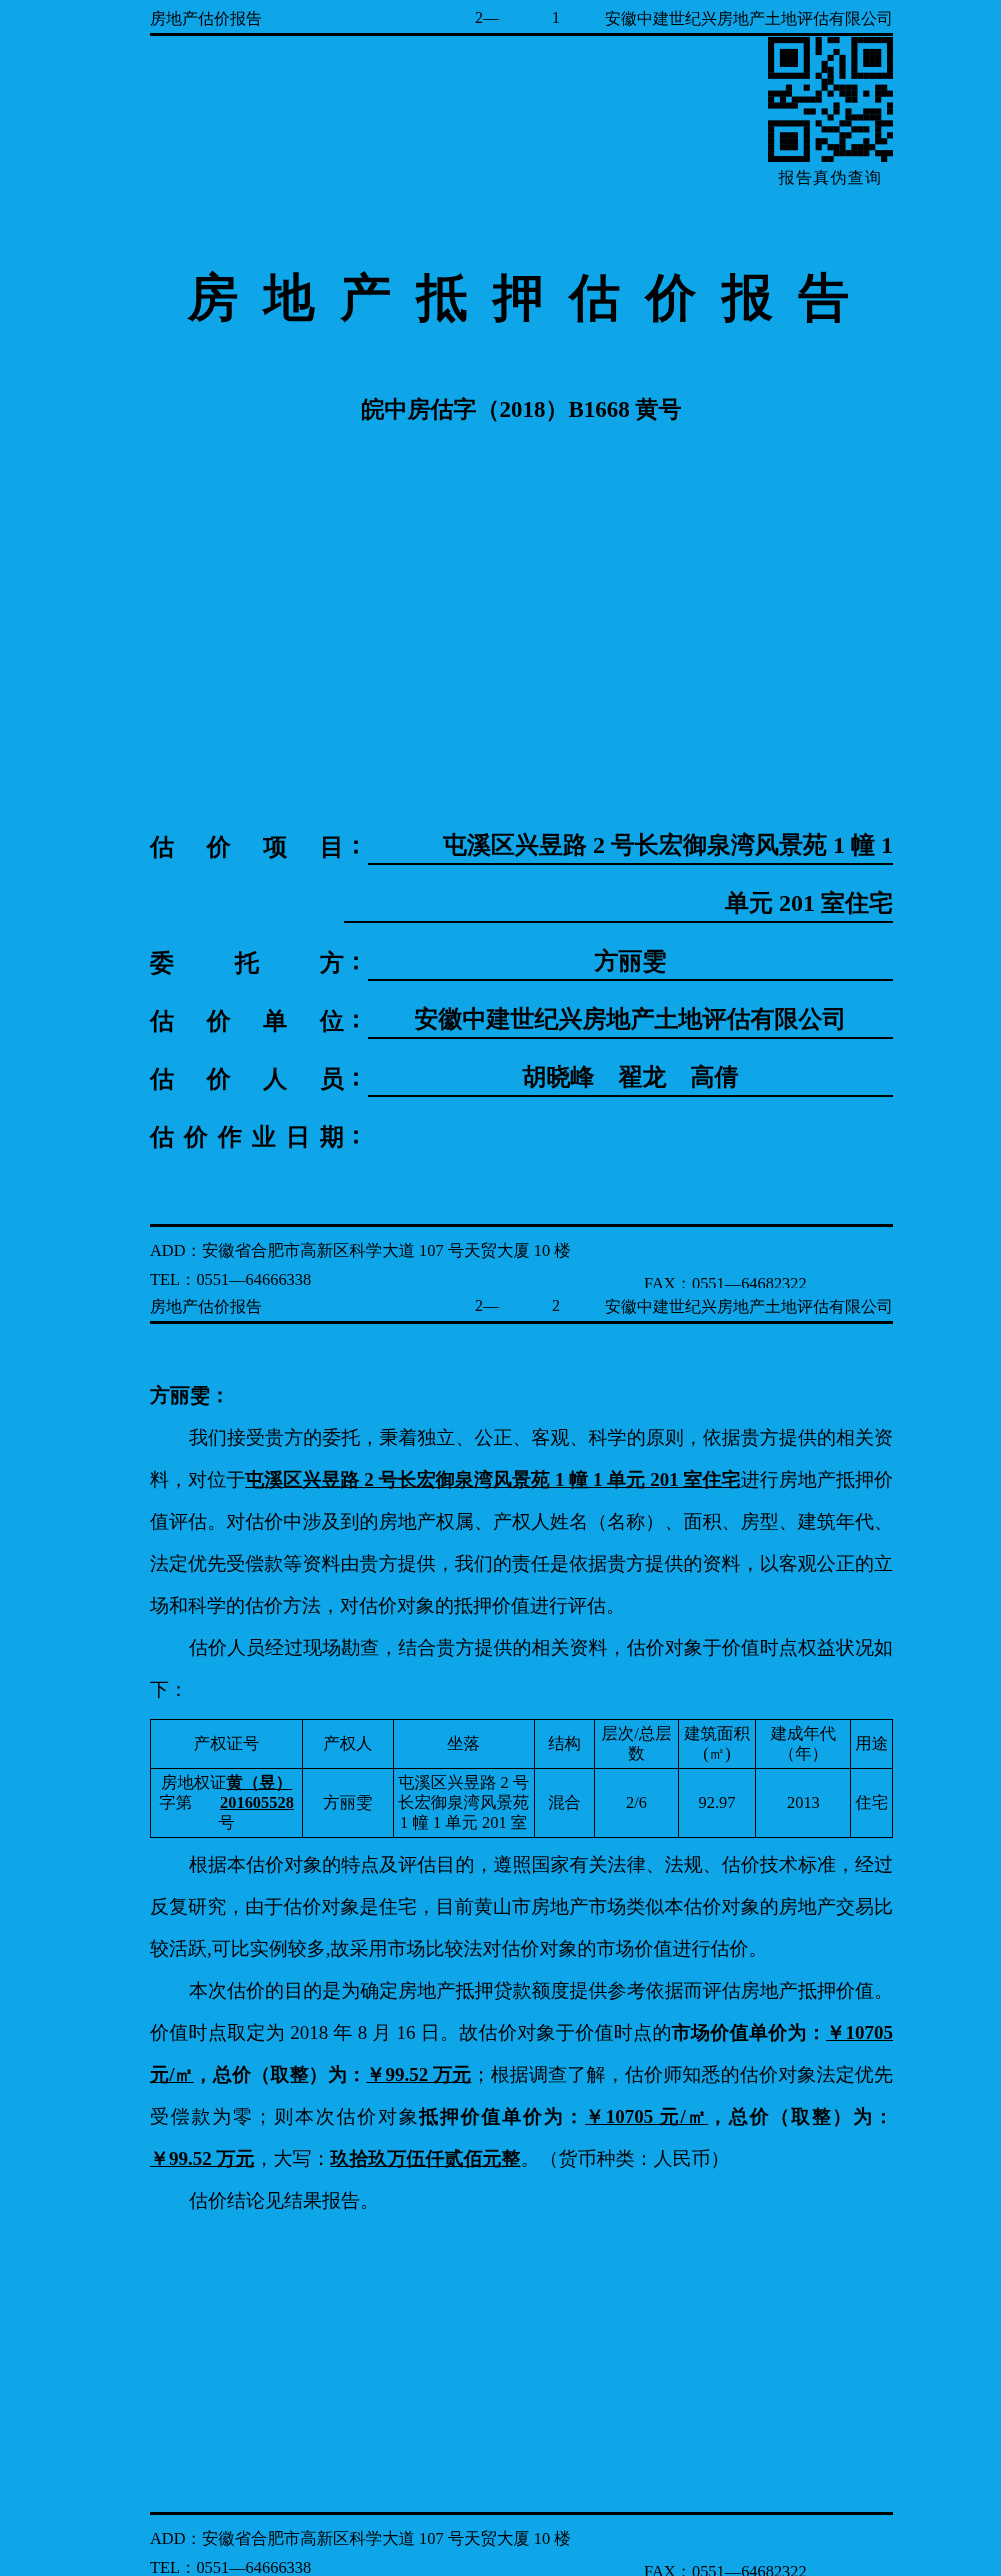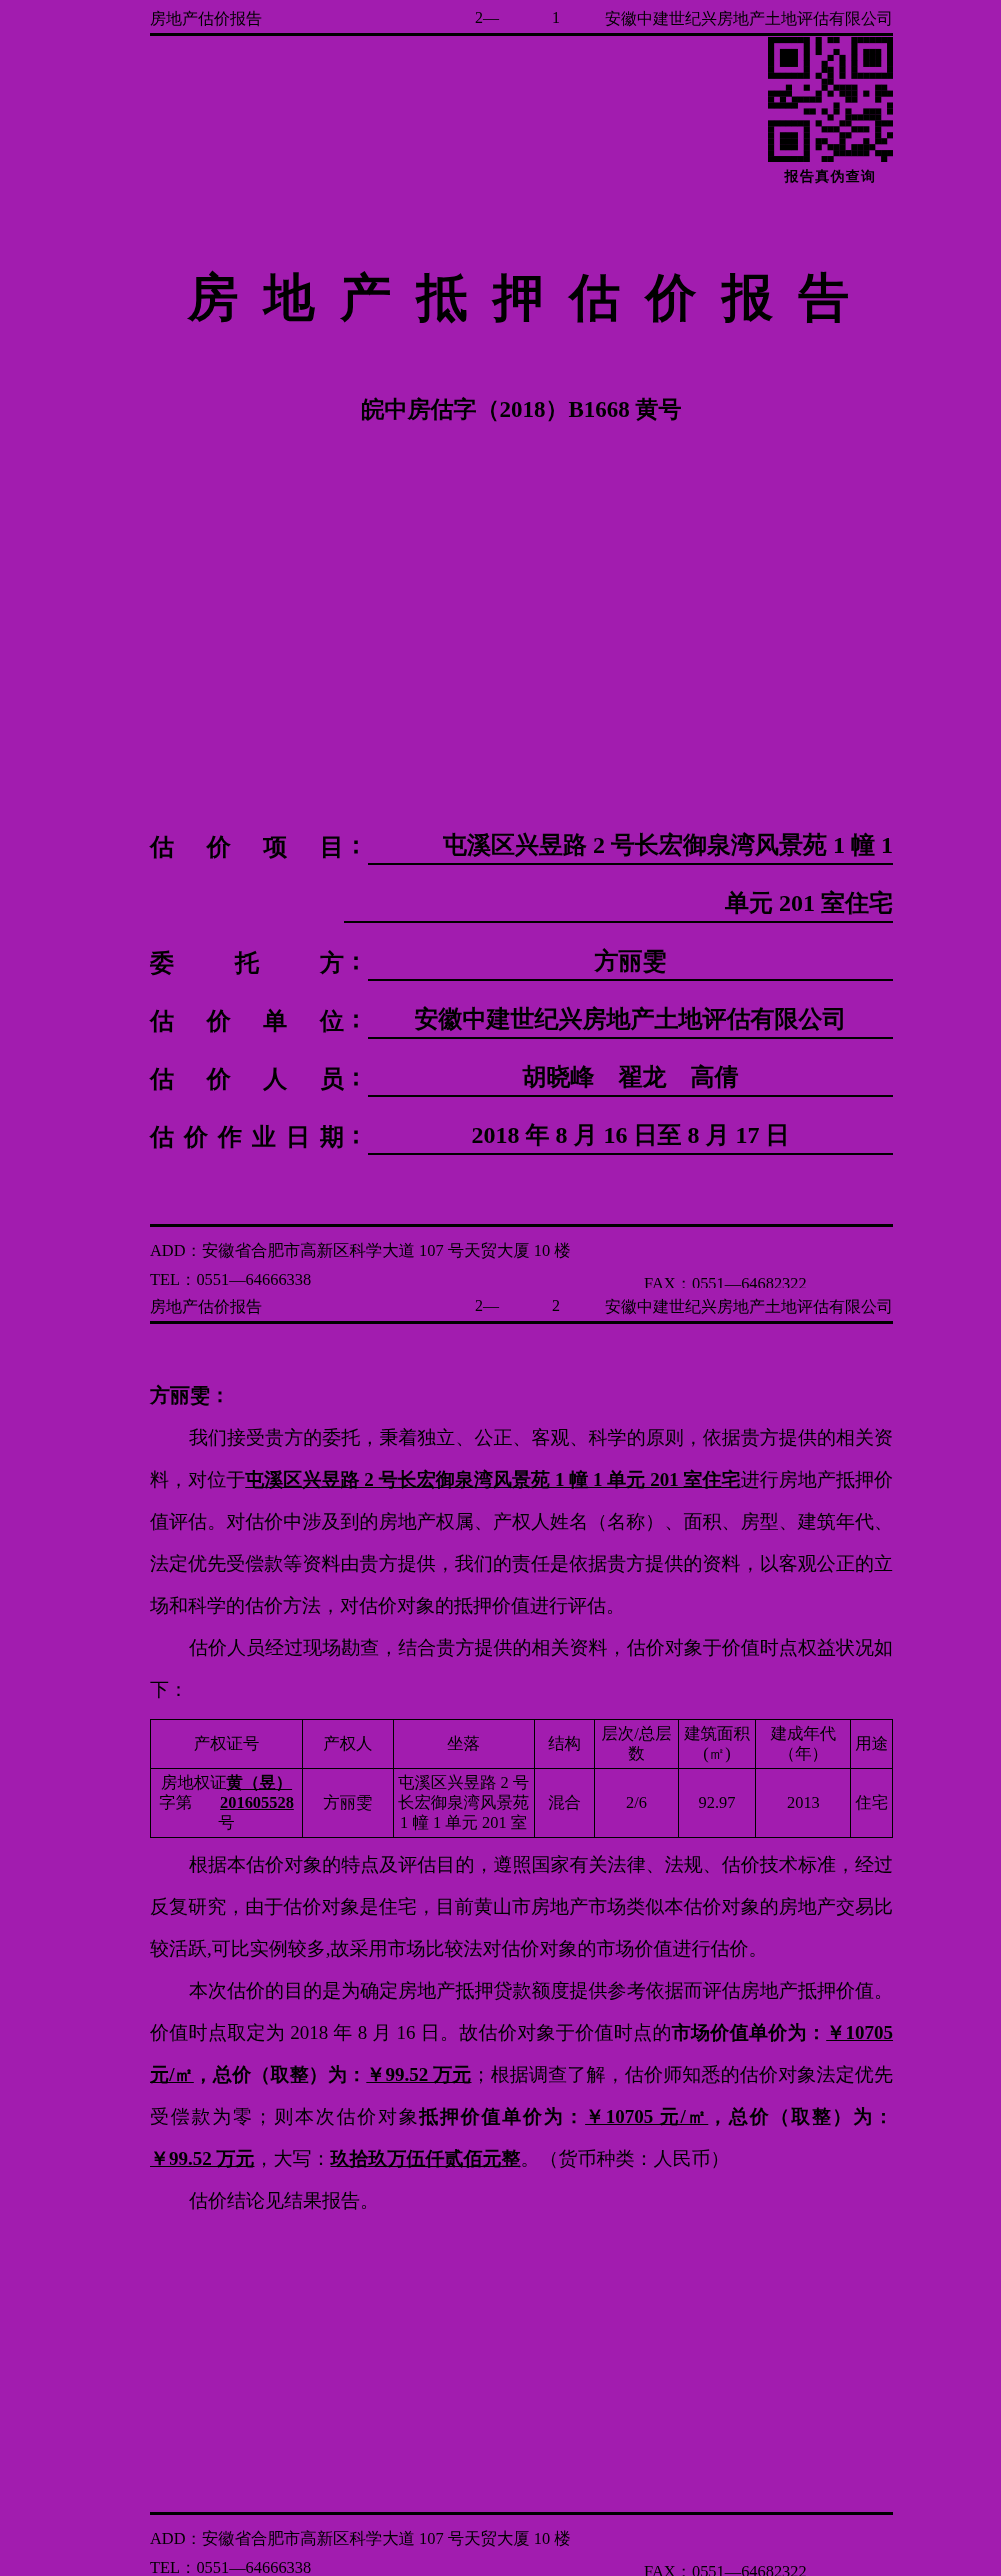--- a/index.html
+++ b/index.html
@@ -1,35 +1,35 @@
 <!DOCTYPE html>
 <html style="font-size:10px"><head>
 <meta charset="utf-8">
 <style>
   html,body{margin:0;padding:0;background:#ffffff;}
   body{width:1002px;color:#000;font-family:"Liberation Serif","DejaVu Serif",serif;}
-  .page{position:relative;width:1002px;height:1288px;background:#a21caf;overflow:hidden;}
+  .page{position:relative;width:1002px;height:1288px;background:#0ea5e9;overflow:hidden;}
   .cx{position:absolute;left:150px;width:743px;}
 
   
   .doc-header{top:8.8px;height:23px;font-size:16px;}
   .dh-left{position:absolute;left:0;top:0;}
   .dh-prefix{position:absolute;left:325px;top:0;}
   .dh-page{position:absolute;left:402px;top:0;}
   .dh-right{position:absolute;right:0;top:0;}
   .header-rule{top:33px;height:2.5px;background:#000;}
   .doc-footer{top:1224px;height:63px;}
   .footer-rule{height:2.5px;background:#000;}
   .f-add{margin-top:13px;font-size:16.4px;}
   .f-telfax{position:relative;margin-top:7.6px;font-size:16.4px;}
   .f-fax{position:absolute;left:494px;top:4px;}
 
   
   .qr-block{position:absolute;left:768px;top:37px;width:125px;text-align:center;}
-  .qr-caption{margin-top:3.8px;font-size:14px;font-weight:bold;letter-spacing:1.3px;white-space:nowrap;}
+  .qr-caption{margin-top:3.8px;font-size:16px;font-weight:normal;letter-spacing:1.3px;white-space:nowrap;}
   .report-title{top:264px;text-align:center;font-size:51px;font-weight:bold;letter-spacing:6.3px;white-space:nowrap;}
   .report-no{top:394px;text-align:center;font-size:23px;font-weight:bold;}
   .form{top:807px;}
   .form-row{display:flex;align-items:flex-end;height:58px;}
   .f-label{width:194px;font-size:24px;font-weight:bold;line-height:1.15;text-align:justify;text-align-last:justify;padding-bottom:3.8px;flex:none;}
   .f-colon{font-size:24px;font-weight:bold;padding-bottom:3.8px;flex:none;}
   .f-value{flex:1;border-bottom:2.5px solid #000;font-size:24px;font-weight:bold;text-align:center;padding-bottom:3.2px;line-height:1.25;white-space:nowrap;overflow:visible;}
   .f-value.left{text-align:right;}
 
   
@@ -299,21 +299,20 @@
       <div class="f-value">安徽中建世纪兴房地产土地评估有限公司</div>
     </div>
     <div class="form-row">
       <div class="f-label">估价人员</div>
       <div class="f-colon">：</div>
       <div class="f-value">胡晓峰　翟龙　高倩</div>
     </div>
     <div class="form-row">
       <div class="f-label">估价作业日期</div>
       <div class="f-colon">：</div>
-      <div class="f-value">2018 年 8 月 16 日至 8 月 17 日</div>
     </div>
   </div>
 
   <div class="cx doc-footer">
     <div class="footer-rule"></div>
     <div class="f-add">ADD：安徽省合肥市高新区科学大道 107 号天贸大厦 10 楼</div>
     <div class="f-telfax">
       <span>TEL：0551—64666338</span>
       <span class="f-fax">FAX：0551—64682322</span>
     </div>

